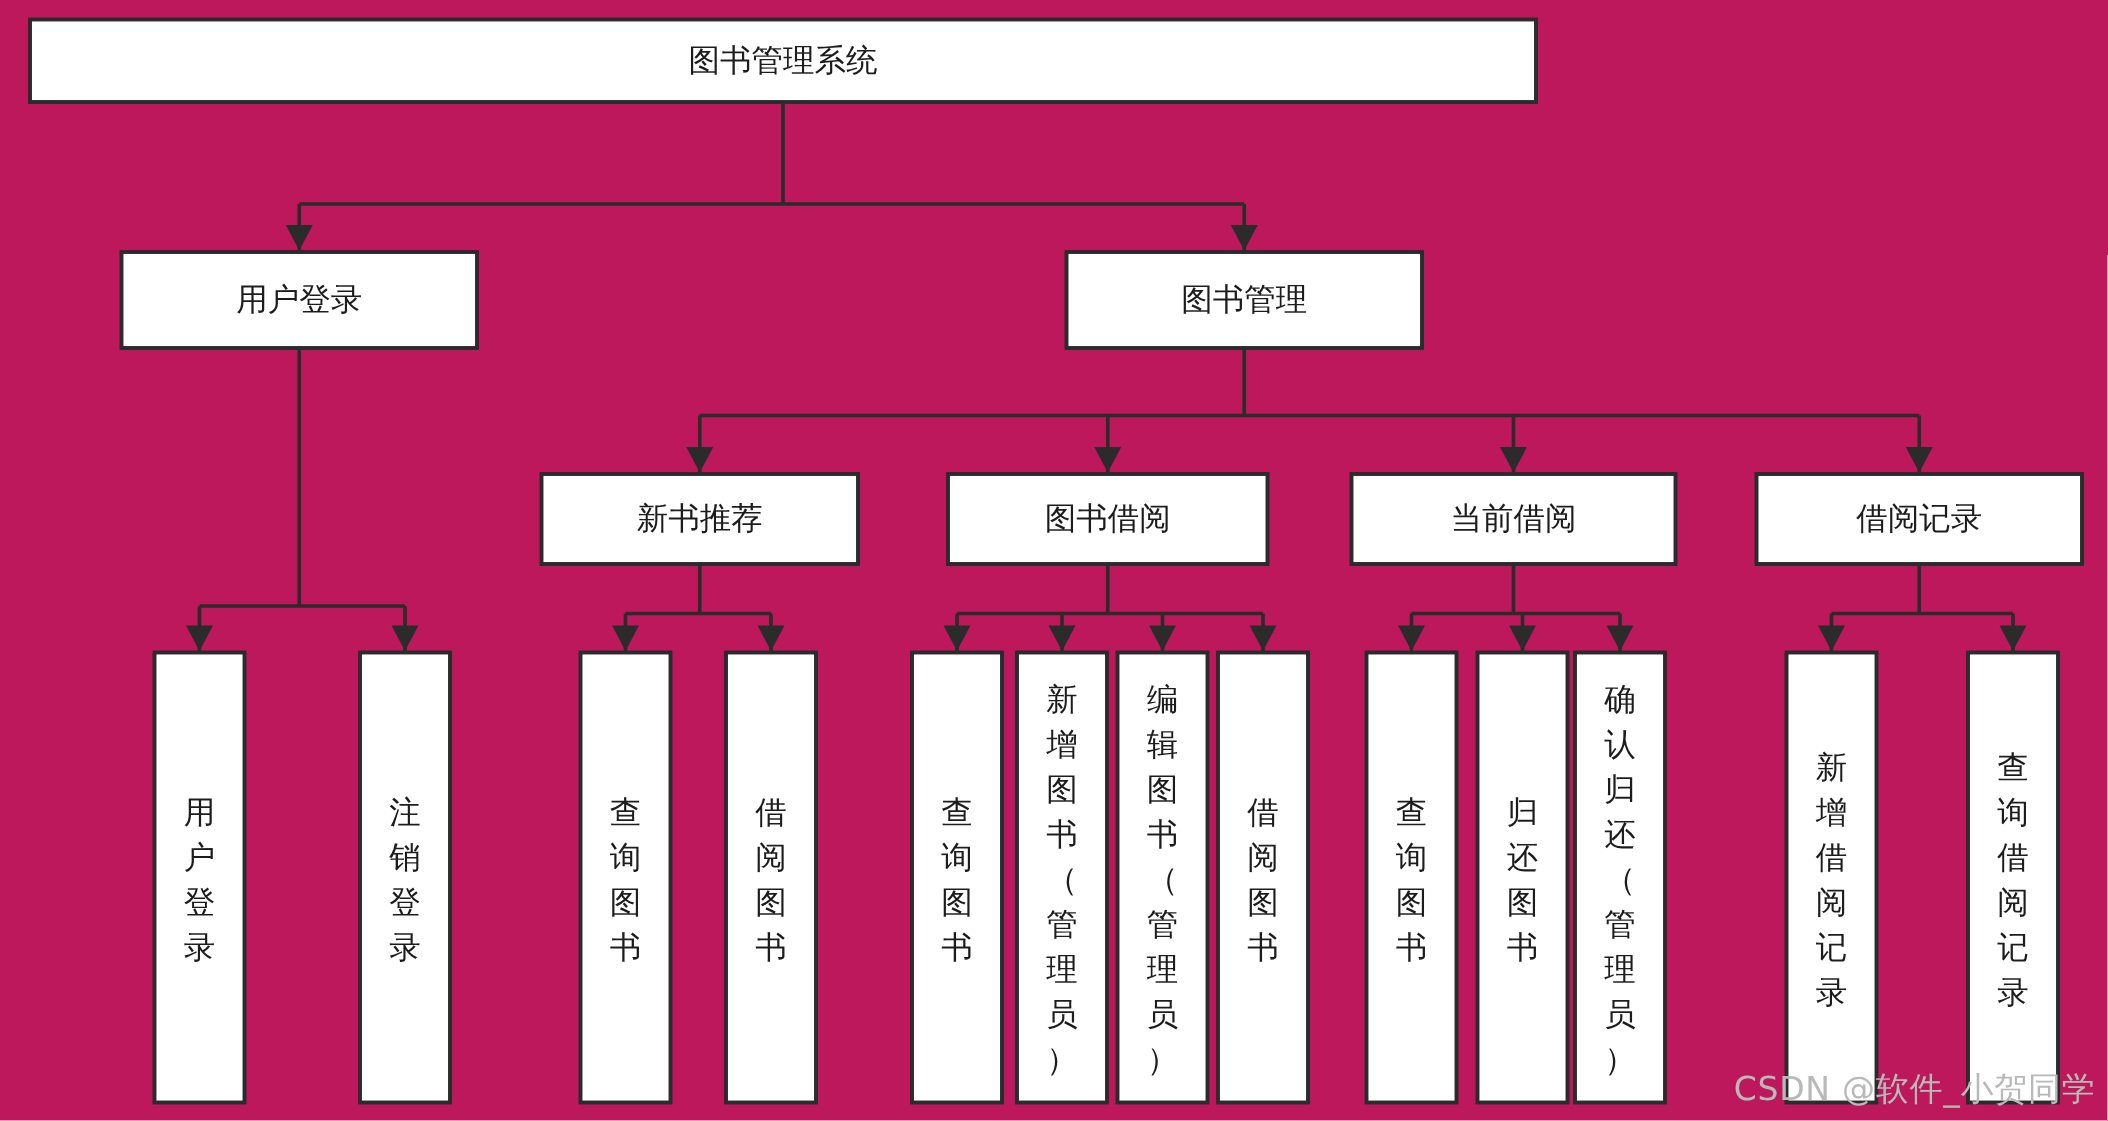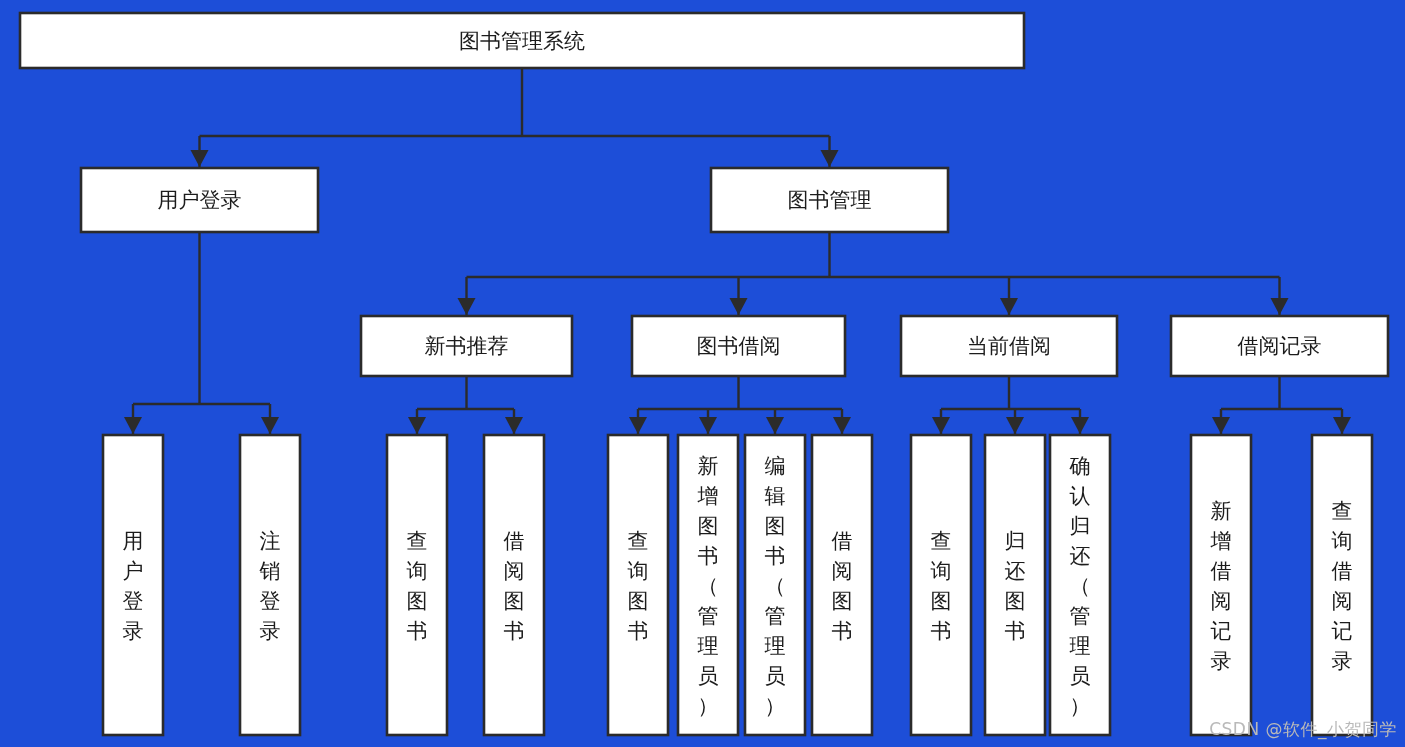--- a/index.html
+++ b/index.html
@@ -7,21 +7,21 @@
     padding: 0;
     background: #ffffff;
   }
   body {
     font-family: "DejaVu Sans", "Liberation Sans", sans-serif;
   }
   #diagram-root {
     position: relative;
     width: 1405px;
     height: 747px;
-    background: #1d4ed8;
+    background: #be185d;
     overflow: hidden;
   }
   svg#flow {
     position: absolute;
     left: 0;
     top: 0;
     width: 1405px;
     height: 747px;
     display: block;
   }
@@ -51,21 +51,21 @@
     font-family: "DejaVu Sans", "Liberation Sans", sans-serif;
     font-size: 21px;
     fill: #1c1c1c;
     text-anchor: middle;
   }
   .watermark {
     position: absolute;
     right: 8px;
     bottom: 6px;
     font-family: "DejaVu Sans", "Liberation Sans", sans-serif;
-    font-size: 17px;
+    font-size: 22px;
     color: #b9b9b9;
     white-space: nowrap;
     letter-spacing: 0.5px;
     pointer-events: none;
     margin-top: 20px;
   }
 </style>
 </head>
 <body>
 

